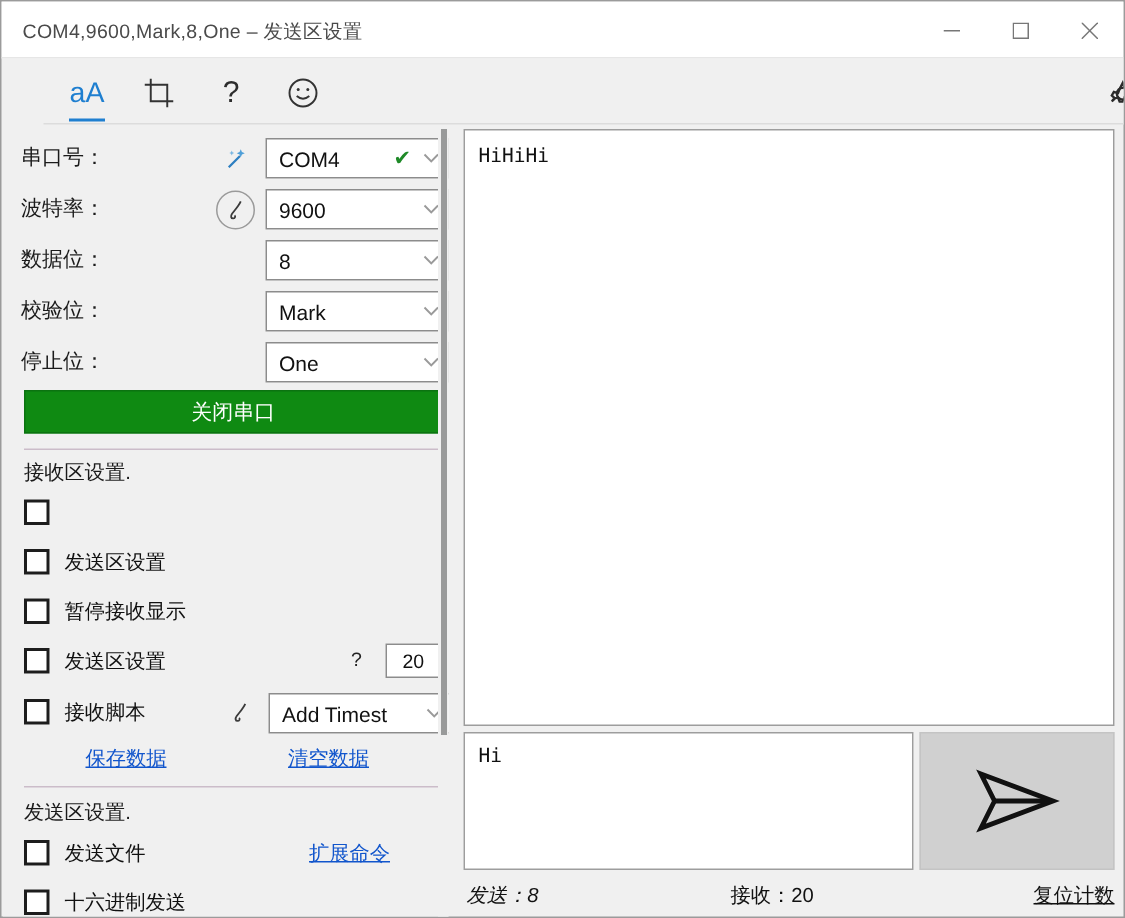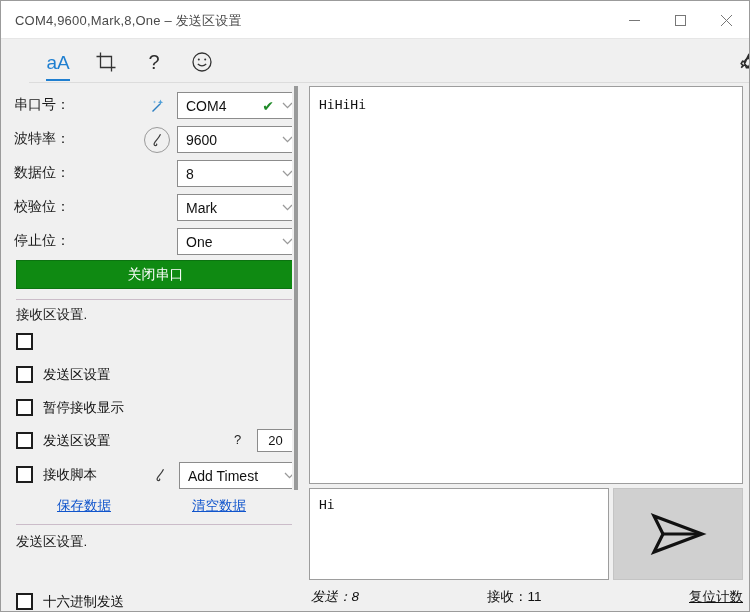--- a/index.html
+++ b/index.html
@@ -407,20 +407,25 @@
       </span>
     </div>
 
     <div class="link" style="left:55px; top:413px;">保存数据</div>
     <div class="link" style="left:190px; top:413px;">清空数据</div>
 
     <div class="hrule" style="top:440px; left:14px;"></div>
 
     <div class="sect-title" style="top:449px;">发送区设置.</div>
 
+    <div class="cb-row" style="top:474px;">
+      <span class="cbox"></span>
+      <span class="cb-label">发送文件</span>
+      <span class="link" style="left:190px; top:2px;">扩展命令</span>
+    </div>
 
     <div class="cb-row" style="top:507px;">
       <span class="cbox"></span>
       <span class="cb-label">十六进制发送</span>
     </div>
   </div>
 
   <div class="panel-scrollbar">
     <div class="panel-scroll-thumb"></div>
   </div>
@@ -435,17 +440,17 @@
 
   <div class="send-btn">
     <svg width="60" height="46" viewBox="0 0 60 46">
       <path d="M6 5 L54 23 L6 41 L15 23 Z" fill="none" stroke="#111" stroke-width="3.2" stroke-linejoin="miter"></path>
       <line x1="15" y1="23" x2="52" y2="23" stroke="#111" stroke-width="3.2"></line>
     </svg>
   </div>
 
   <div class="statusbar">
     <span class="st-item" id="st-send">发送：8</span>
-    <span class="st-item" id="st-recv">接收：11</span>
+    <span class="st-item" id="st-recv">接收：20</span>
     <span class="st-item link" id="st-reset">复位计数</span>
   </div>
 
 </div>
 
 </body></html>

